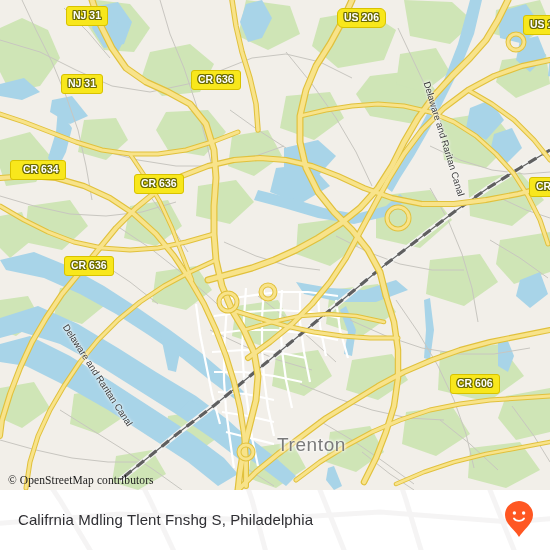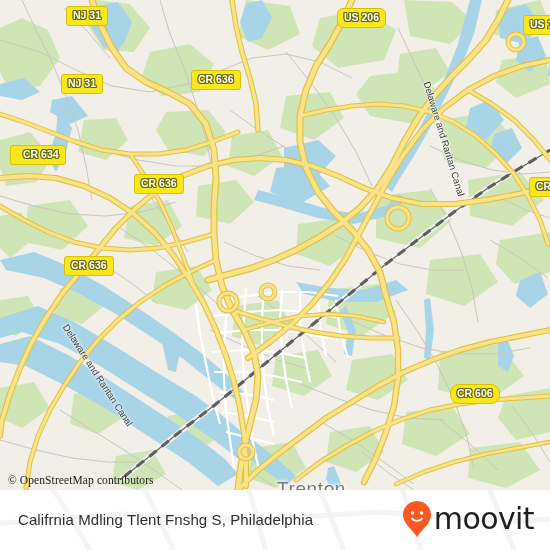--- a/index.html
+++ b/index.html
@@ -391,35 +391,35 @@
         <g fill="none" stroke="#f8e38a" stroke-width="3">
           <circle cx="398" cy="218" r="11"></circle>
           <circle cx="228" cy="302" r="9"></circle>
           <circle cx="268" cy="292" r="7"></circle>
           <circle cx="516" cy="42" r="8"></circle>
           <circle cx="246" cy="452" r="7"></circle>
         </g>
       </g>
     </svg>
 
-    <div class="place-label" style="left:277px; top:434px;margin-top:44px;">Trenton</div>
+    <div class="place-label" style="left:277px; top:434px;">Trenton</div>
 
     <div class="canal-label canal-a">Delaware and Raritan Canal</div>
     <div class="canal-label canal-b">Delaware and Raritan Canal</div>
 
     <div class="shield" style="left:66px;  top:6px;">NJ 31</div>
     <div class="shield" style="left:337px; top:8px;border-radius:6px;">US 206</div>
     <div class="shield" style="left:487px; top:15px;margin-left:36px;">US 1</div>
     <div class="shield" style="left:191px; top:70px;">CR 636</div>
     <div class="shield" style="left:61px;  top:74px;">NJ 31</div>
-    <div class="shield" style="left:10px;  top:145px;padding-left:12px;">CR 634</div>
+    <div class="shield" style="left:10px;  top:160px;padding-left:12px;">CR 634</div>
     <div class="shield" style="left:134px; top:174px;">CR 636</div>
     <div class="shield" style="left:529px; top:177px;">CR</div>
     <div class="shield" style="left:64px;  top:256px;">CR 636</div>
-    <div class="shield" style="left:450px; top:384px;border-radius:9px;">CR 606</div>
+    <div class="shield" style="left:450px; top:374px;">CR 606</div>
 
     <div class="attrib">© OpenStreetMap contributors</div>
 
   </div>
 
   <div class="footer">
     <svg class="footer-watermark" viewBox="0 0 550 110" xmlns="http://www.w3.org/2000/svg">
       <g stroke="#eceaea" stroke-width="5" fill="none">
         <path d="M20 -10 L60 50 L96 110"></path>
         <path d="M120 -10 L150 50 L178 110"></path>
@@ -433,18 +433,17 @@
     </svg>
     <div class="footer-inner">
       <div class="footer-title">Califrnia Mdling Tlent Fnshg S, Philadelphia</div>
       <div class="brand">
         <svg width="30" height="38" viewBox="0 0 30 38">
           <path d="M15 1 C7.3 1 1 7.3 1 15 C1 24 11 30 15 37 C19 30 29 24 29 15 C29 7.3 22.7 1 15 1 Z" fill="#ff5722"></path>
           <circle cx="10.4" cy="13" r="1.7" fill="#ffffff"></circle>
           <circle cx="19.6" cy="13" r="1.7" fill="#ffffff"></circle>
           <path d="M10 18.5 C12 21.6 18 21.6 20 18.5" stroke="#ffffff" stroke-width="1.9" fill="none" stroke-linecap="round"></path>
         </svg>
-        <span class="brand-word">moovit</span>
       </div>
     </div>
   </div>
 
 </div>
 
 </body></html>

